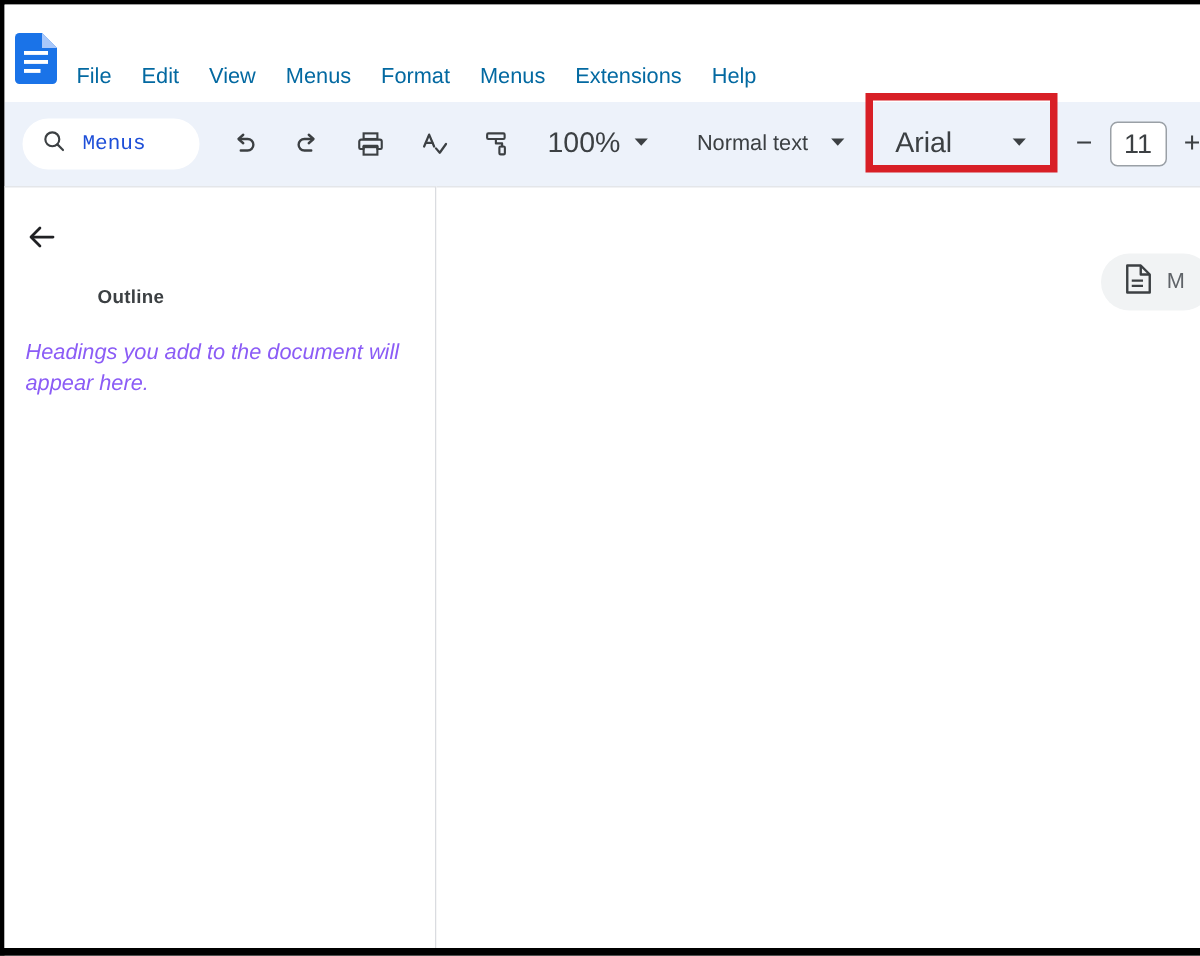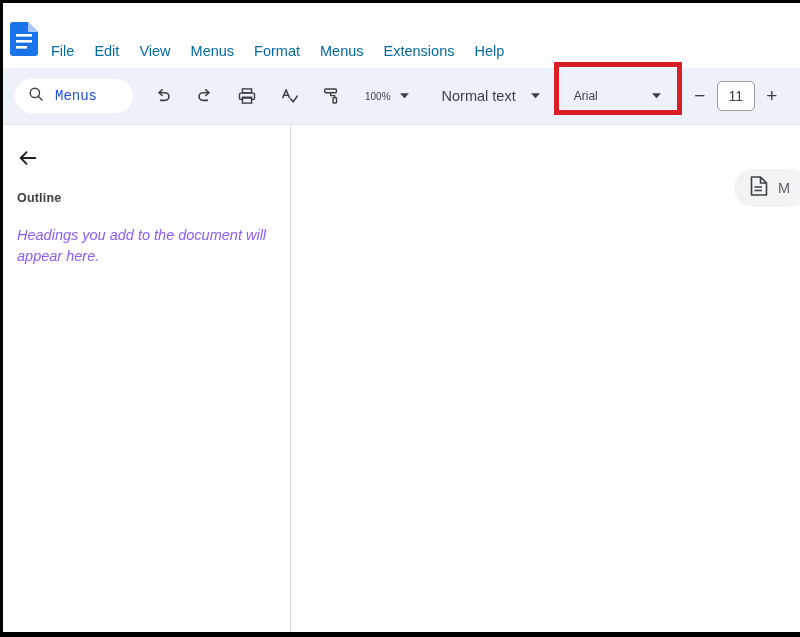--- a/index.html
+++ b/index.html
@@ -128,21 +128,21 @@
   }
 
   #zoom-control {
     display: flex;
     align-items: center;
     gap: 8px;
     margin-left: 14px;
     padding: 0 4px;
   }
   #zoom-control .zoom-val {
-    font-size: 10px;
+    font-size: 19px;
     color: #3c4043;
   }
 
   .tb-divider {
     width: 1px;
     height: 24px;
     background: #c4c7c5;
     margin: 0 12px;
   }
 
@@ -166,21 +166,21 @@
   #font-control {
     display: flex;
     align-items: center;
     width: 112px;
     height: 46px;
     box-sizing: border-box;
     padding: 0 12px;
     justify-content: space-between;
   }
   #font-control .font-val {
-    font-size: 12px;
+    font-size: 19px;
     color: #3c4043;
     white-space: nowrap;
   }
   #font-highlight-box {
     position: absolute;
     left: -8px;
     top: -11px;
     width: 128px;
     height: 53px;
     border: 5px solid #d81f26;
@@ -203,21 +203,21 @@
   }
   #fontsize-field {
     width: 36px;
     height: 28px;
     border: 1px solid #9aa0a6;
     border-radius: 5px;
     background: #ffffff;
     display: flex;
     align-items: center;
     justify-content: center;
-    font-size: 14px;
+    font-size: 18px;
     color: #3c4043;
   }
 
   
   #indent-marker {
     position: absolute;
     left: 658px;
     top: 56px;
     width: 18px;
     height: 14px;
@@ -239,20 +239,21 @@
     padding: 22px 14px 0 14px;
     background: #ffffff;
   }
   #outline-back-icon { width: 22px; height: 22px; display:block; }
   #outline-label {
     margin-top: 22px;
     font-size: 12.5px;
     font-weight: bold;
     color: #3c4043;
     letter-spacing: 0.2px;
+    margin-left: 48px;
   }
   #outline-empty {
     margin-top: 20px;
     font-size: 14.5px;
     font-style: italic;
     color: #8b5cf6;
     line-height: 21px;
     max-width: 255px;
   }
 

